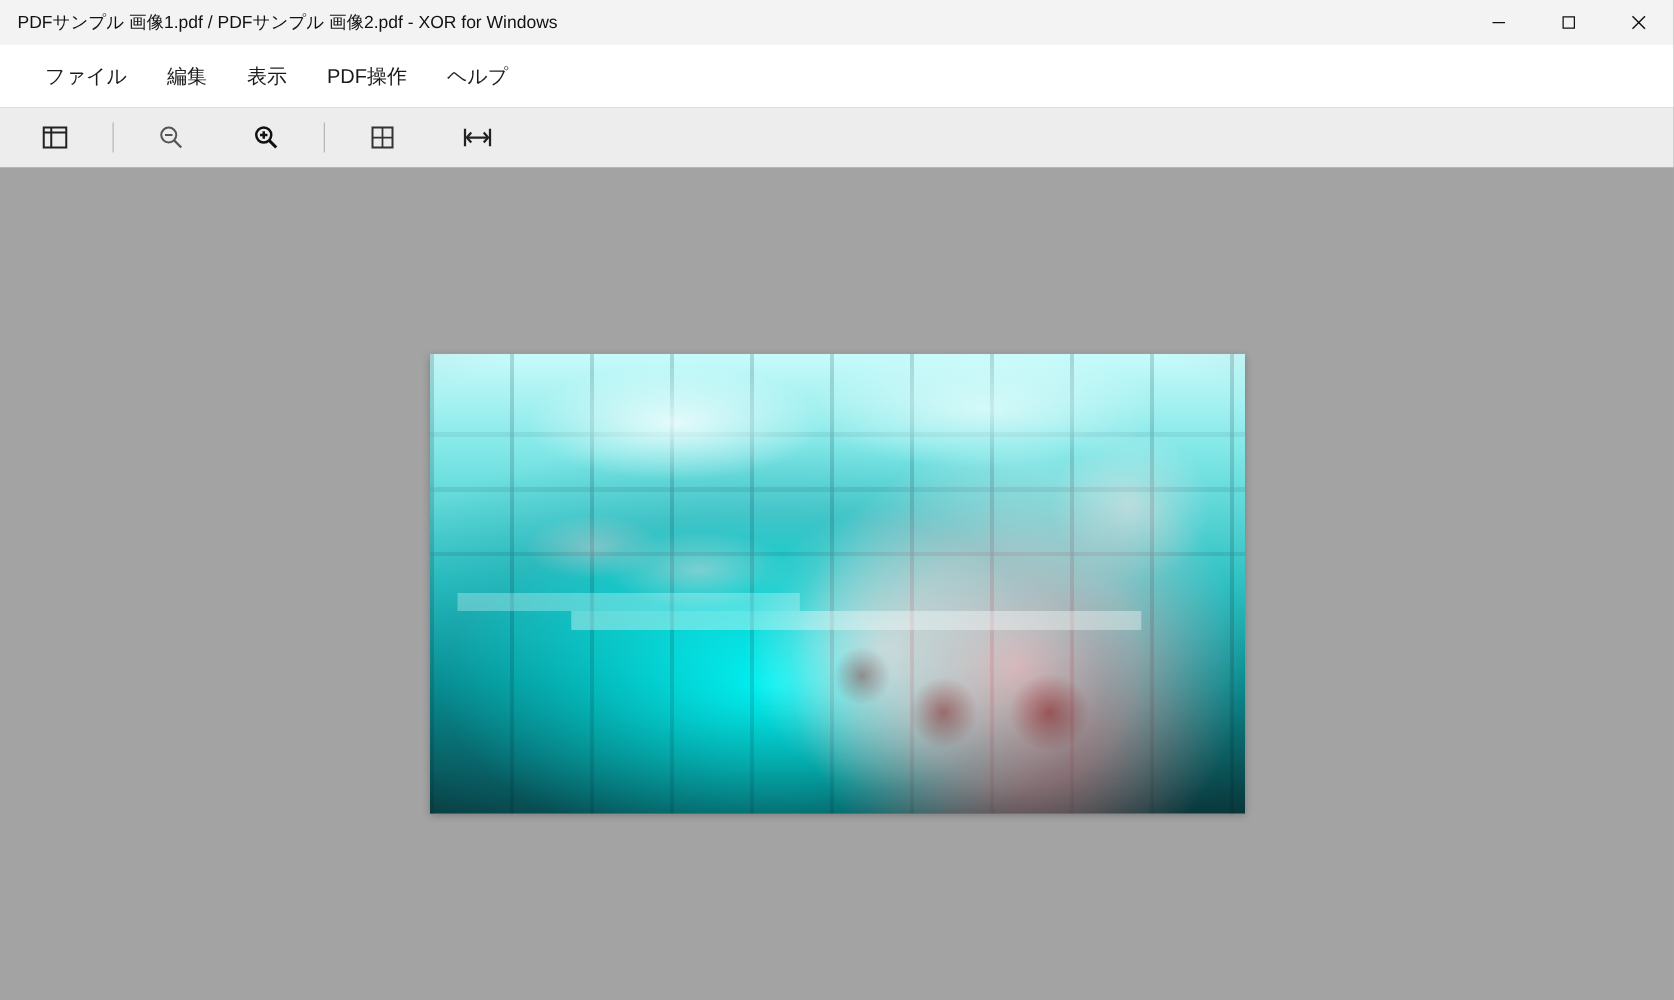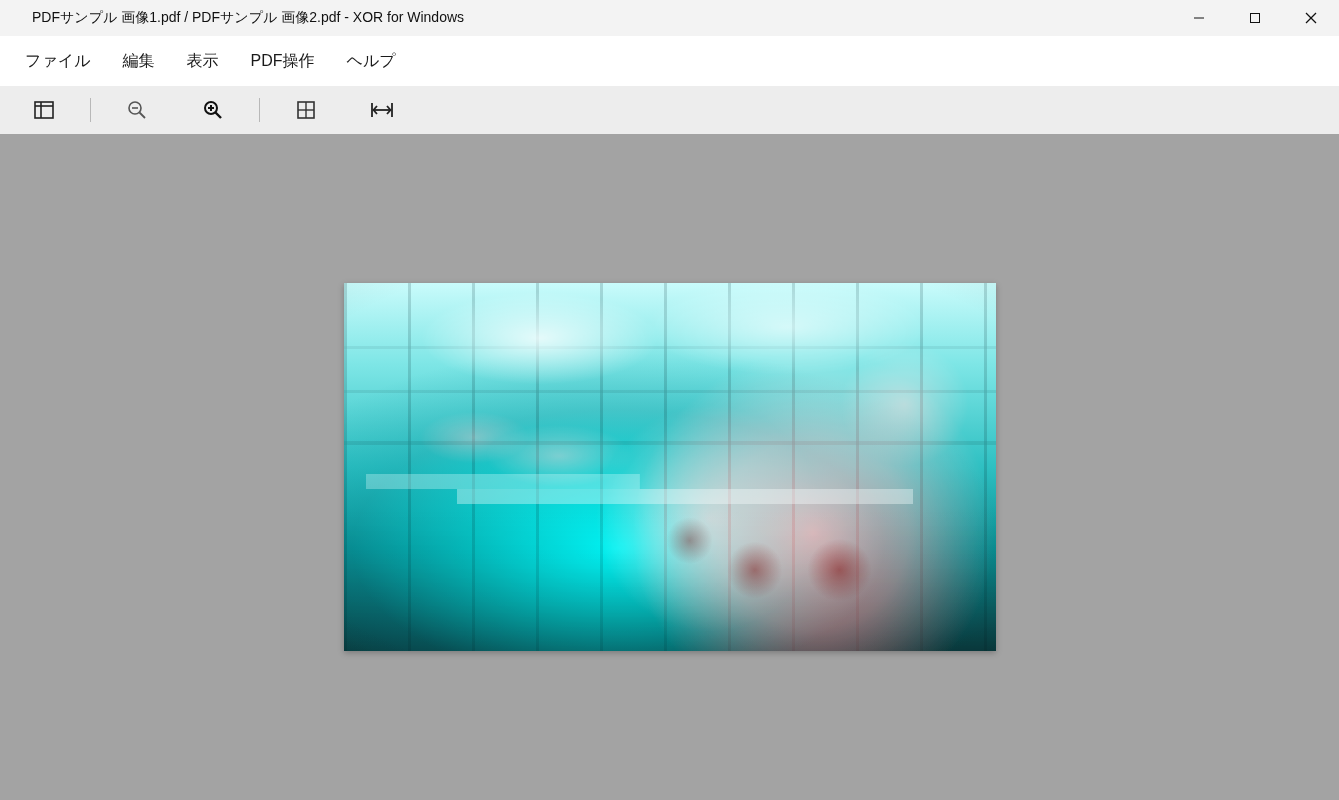--- a/index.html
+++ b/index.html
@@ -12,21 +12,21 @@
       height: 800px;
       font-family: 'Yu Gothic UI', 'Meiryo', sans-serif;
       overflow: hidden;
       background: #a3a3a3;
     }
     .titlebar {
       height: 36px;
       background: #f3f3f3;
       display: flex;
       align-items: center;
-      padding-left: 32px;
+      padding-left: 14px;
       justify-content: space-between;
     }
     .titlebar-title {
       font-size: 14px;
       color: #111;
       font-weight: 400;
     }
     .window-controls {
       display: flex;
       height: 100%;
@@ -37,21 +37,21 @@
       display: flex;
       align-items: center;
       justify-content: center;
       cursor: pointer;
     }
     .menubar {
       height: 50px;
       background: #ffffff;
       display: flex;
       align-items: center;
-      padding-left: 9px;
+      padding-left: 20px;
       gap: 0;
     }
     .menu-item {
       padding: 6px 16px;
       font-size: 16px;
       color: #1a1a1a;
       cursor: pointer;
     }
     .toolbar {
       height: 48px;

